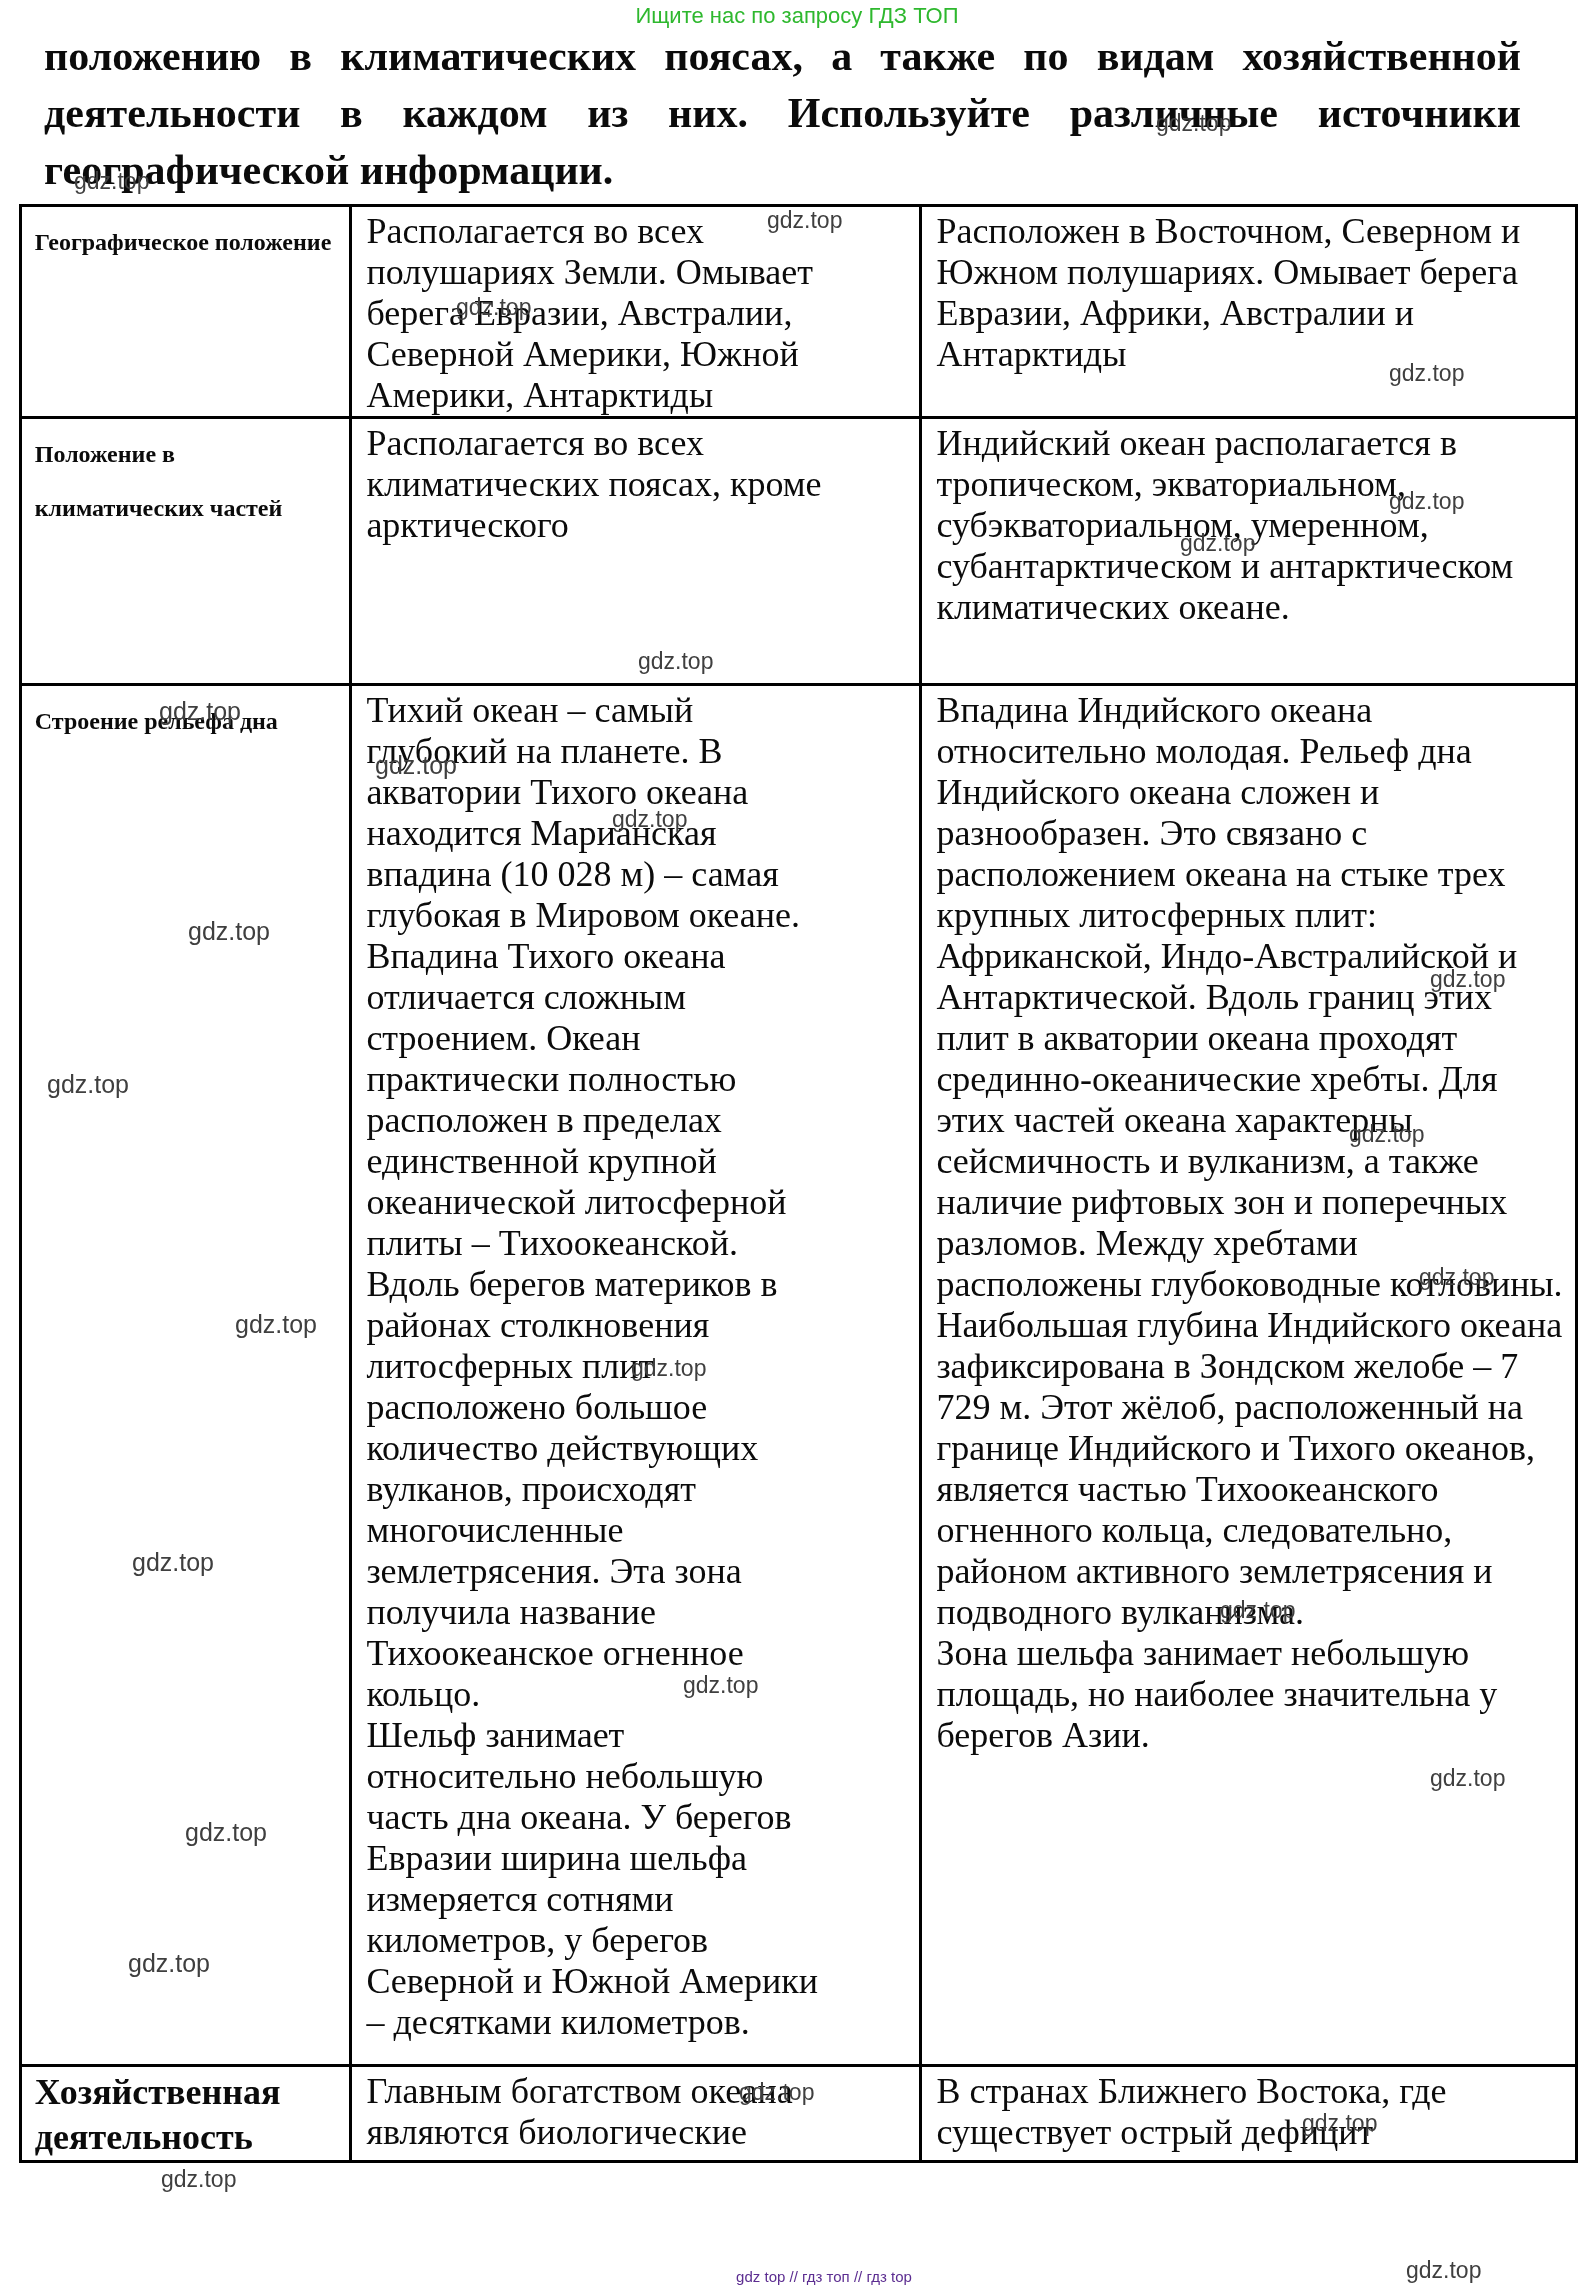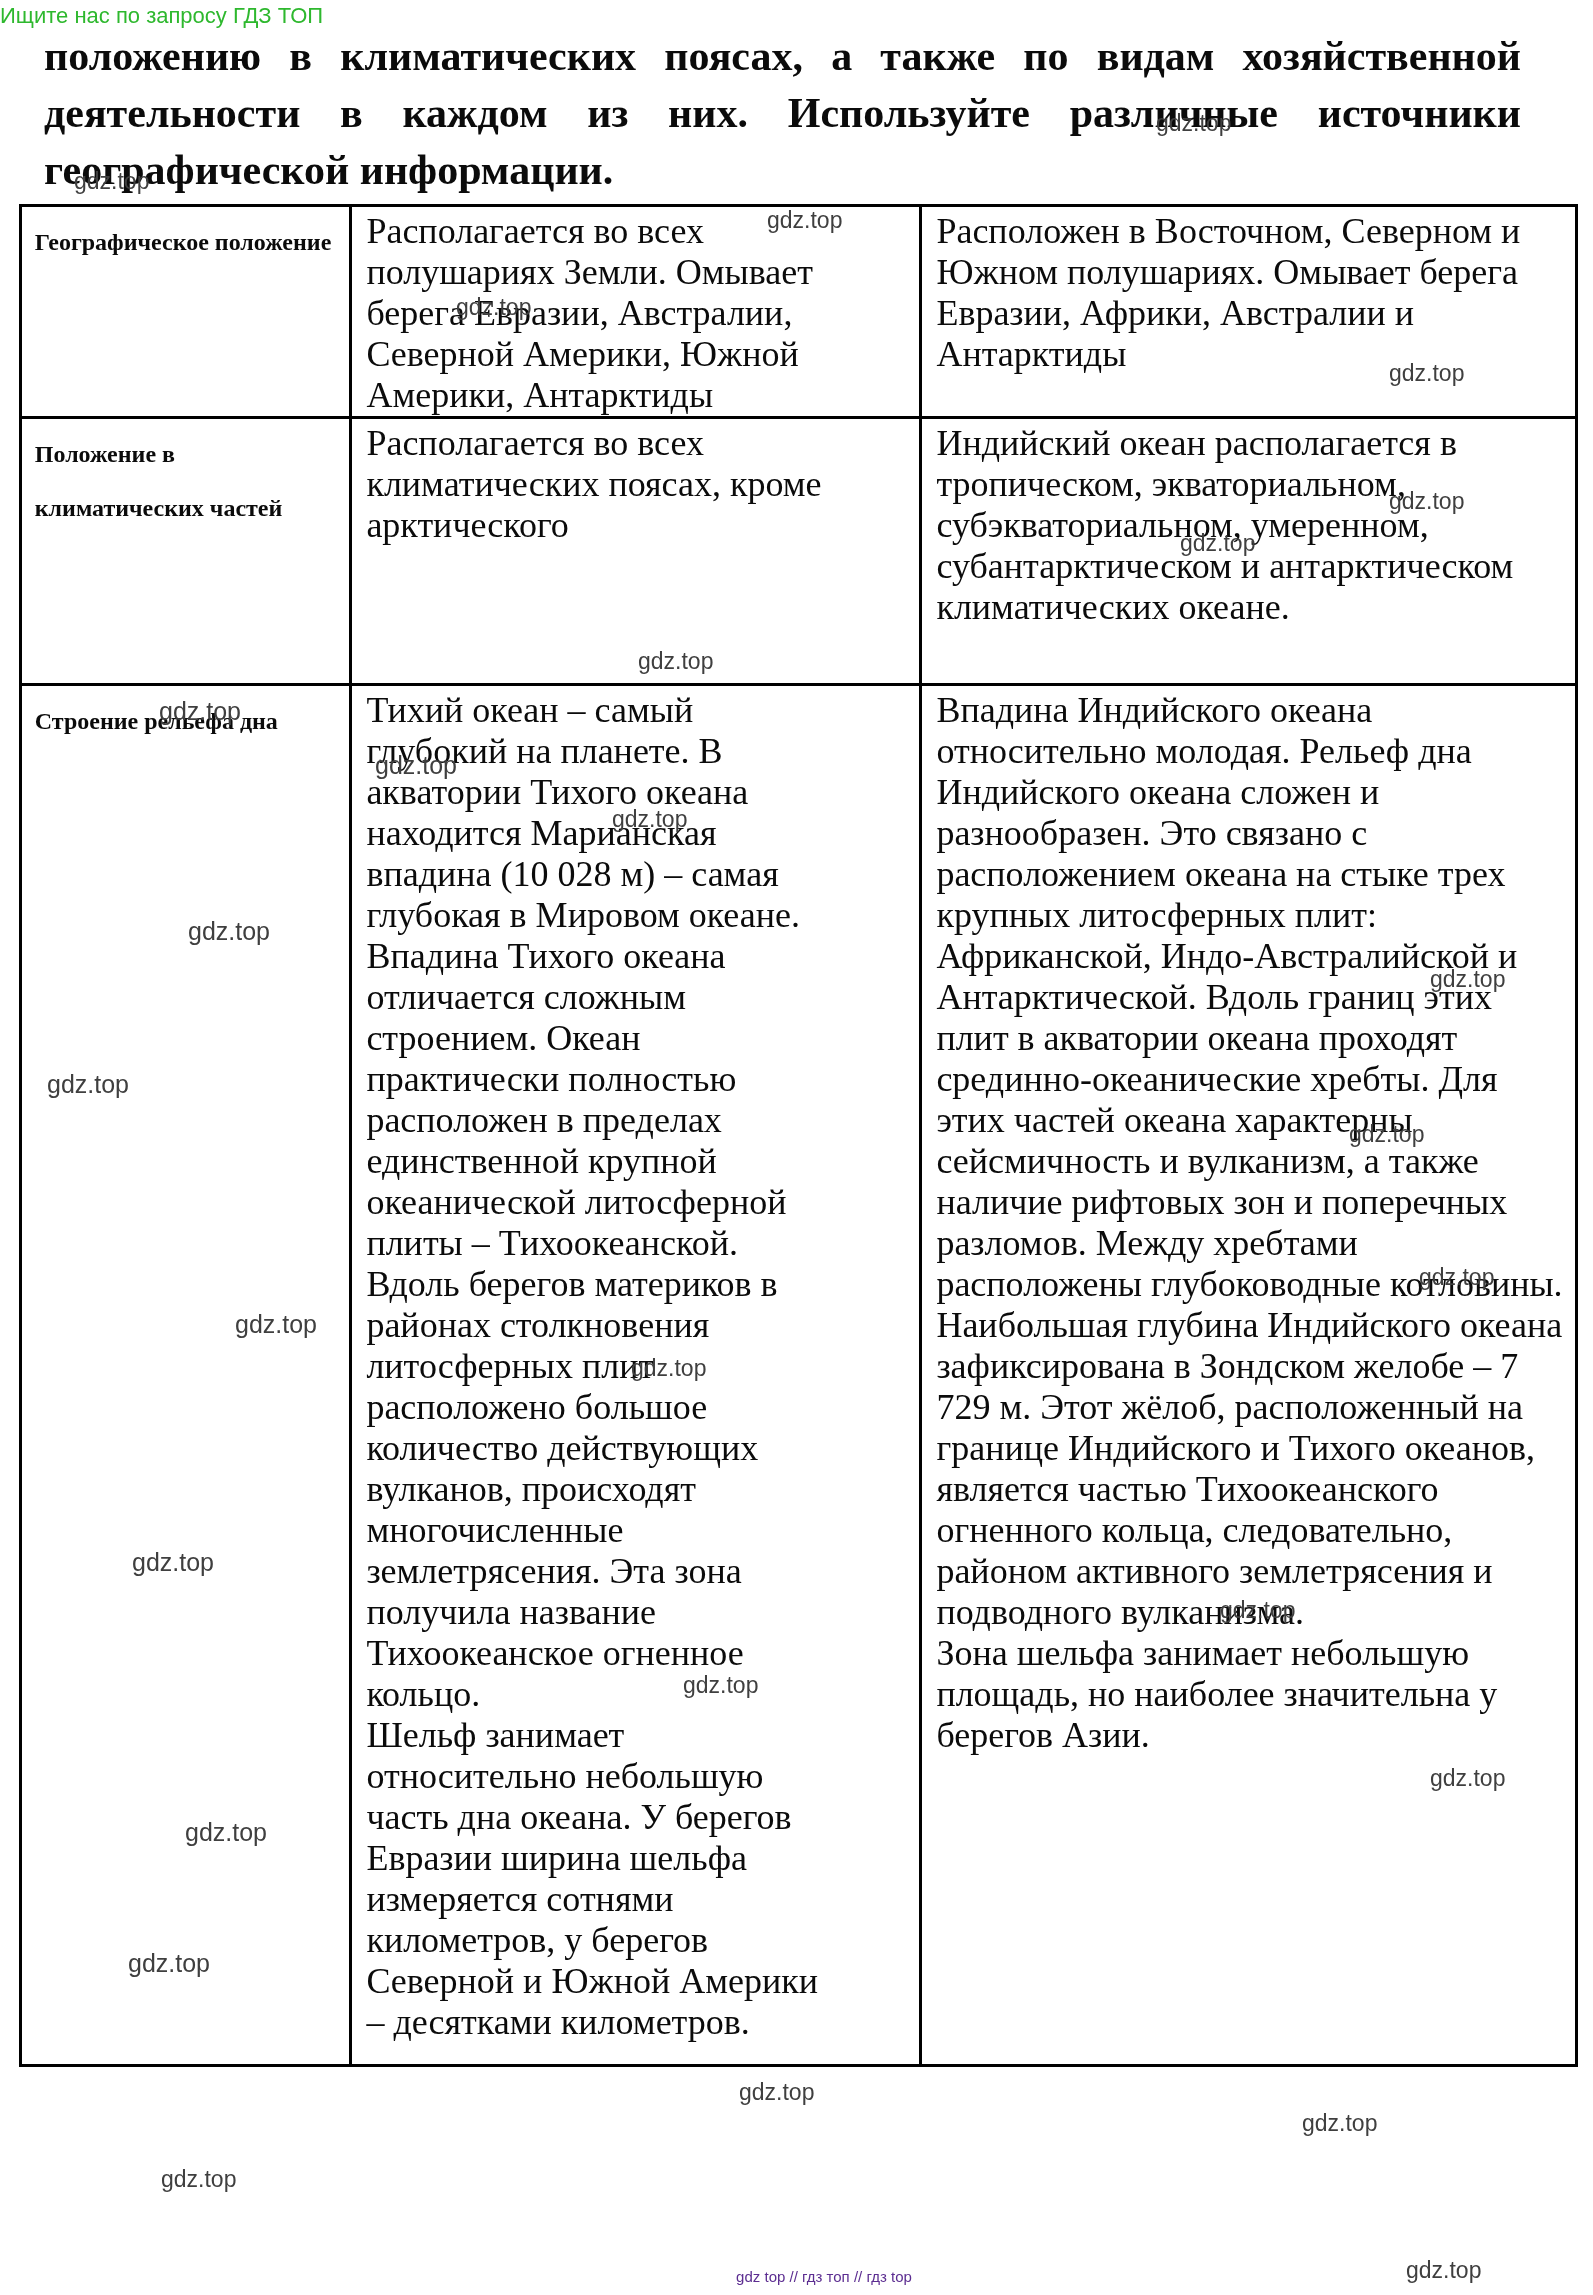--- a/index.html
+++ b/index.html
@@ -6,20 +6,21 @@
   body {
     width:1594px; height:2295px;
     position:relative;
     background:#ffffff;
     font-family:"Liberation Serif", serif;
     color:#0b0b0b;
     overflow:hidden;
   }
   .promo {
     position:absolute; top:3.1px; left:0; width:100%;
+    text-align:center;
     font-family:"Liberation Sans", sans-serif;
     font-size:22px;
   }
   .intro {
     position:absolute; left:44px; top:28px; width:1477px;
     font-weight:bold; font-size:42px; line-height:57px;
     text-align:justify;
     font-family:Liberation Serif, serif;
   }
   .doc-table {
@@ -87,20 +88,25 @@
   </tr>
   <tr style="height:1381px">
     <td class="crit">Строение рельефа дна</td>
     <td class="body-cell pac">Тихий океан – самый глубокий на планете.  В акватории Тихого океана находится Марианская впадина (10 028 м) – самая глубокая в Мировом океане. Впадина Тихого океана отличается сложным строением. Океан практически полностью расположен в пределах единственной крупной океанической литосферной плиты – Тихоокеанской.
 Вдоль берегов материков в районах столкновения литосферных плит расположено большое количество действующих вулканов, происходят многочисленные землетрясения. Эта зона получила название Тихоокеанское огненное кольцо.
 Шельф занимает относительно небольшую часть дна океана. У берегов Евразии ширина шельфа измеряется сотнями километров, у берегов Северной и Южной Америки – десятками километров.</td>
     <td class="body-cell">Впадина Индийского океана относительно молодая. Рельеф дна Индийского океана сложен и разнообразен. Это связано с расположением океана на стыке трех крупных литосферных плит: Африканской, Индо-Австралийской и Антарктической. Вдоль границ этих плит в акватории океана проходят срединно-океанические хребты. Для этих частей океана характерны сейсмичность и вулканизм, а также наличие рифтовых зон и поперечных разломов. Между хребтами расположены глубоководные котловины.
 Наибольшая глубина Индийского океана зафиксирована в Зондском желобе – 7 729 м. Этот жёлоб, расположенный на границе Индийского и Тихого океанов, является частью Тихоокеанского огненного кольца, следовательно, районом активного землетрясения и подводного вулканизма.
 Зона шельфа занимает небольшую площадь, но наиболее значительна у берегов Азии.</td>
   </tr>
+  <tr style="height:89px">
+    <td class="crit" style="font-size:36px; line-height:45px; padding-top:3.1px">Хозяйственная деятельность</td>
+    <td class="body-cell pac">Главным богатством океана являются биологические</td>
+    <td class="body-cell">В странах Ближнего Востока, где существует острый дефицит</td>
+  </tr>
 </tbody>
   </table>
 
 <div class="footer-line" style="color: rgb(92, 45, 145);">gdz top // гдз топ // гдз top</div>
 
 <div class="watermark" style="left: 1156px; top: 74px; font-size: 23px;">gdz.top</div>
 <div class="watermark" style="left: 74px; top: 132px; font-size: 23px;">gdz.top</div>
 <div class="watermark" style="left: 767px; top: 171px; font-size: 23px;">gdz.top</div>
 <div class="watermark" style="left: 456px; top: 258px; font-size: 23px;">gdz.top</div>
 <div class="watermark" style="left: 1389px; top: 324px; font-size: 23px;">gdz.top</div>

